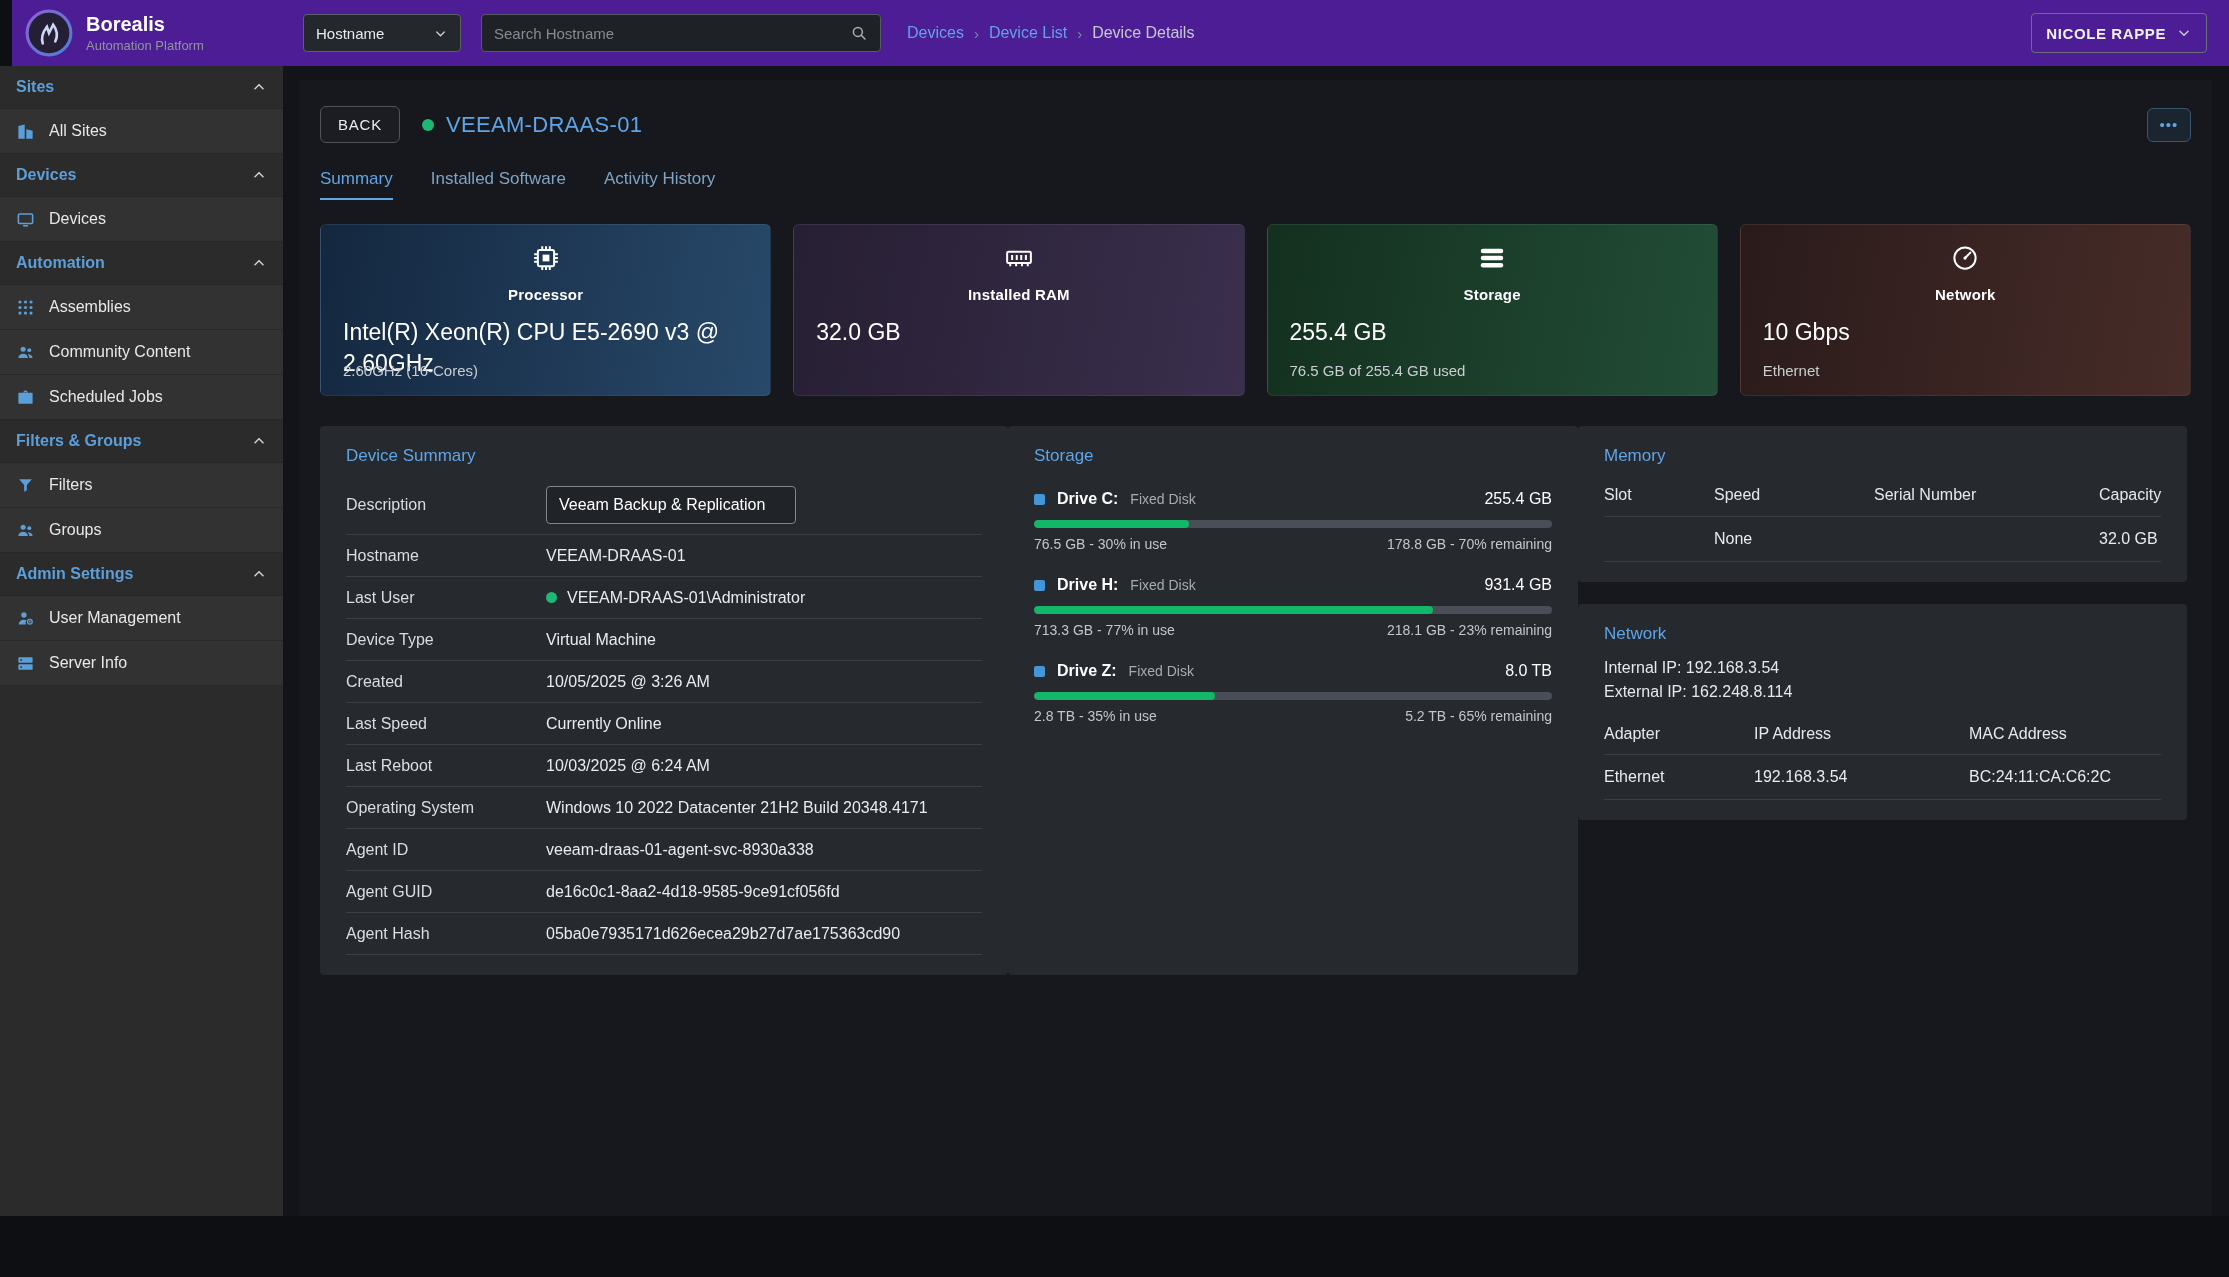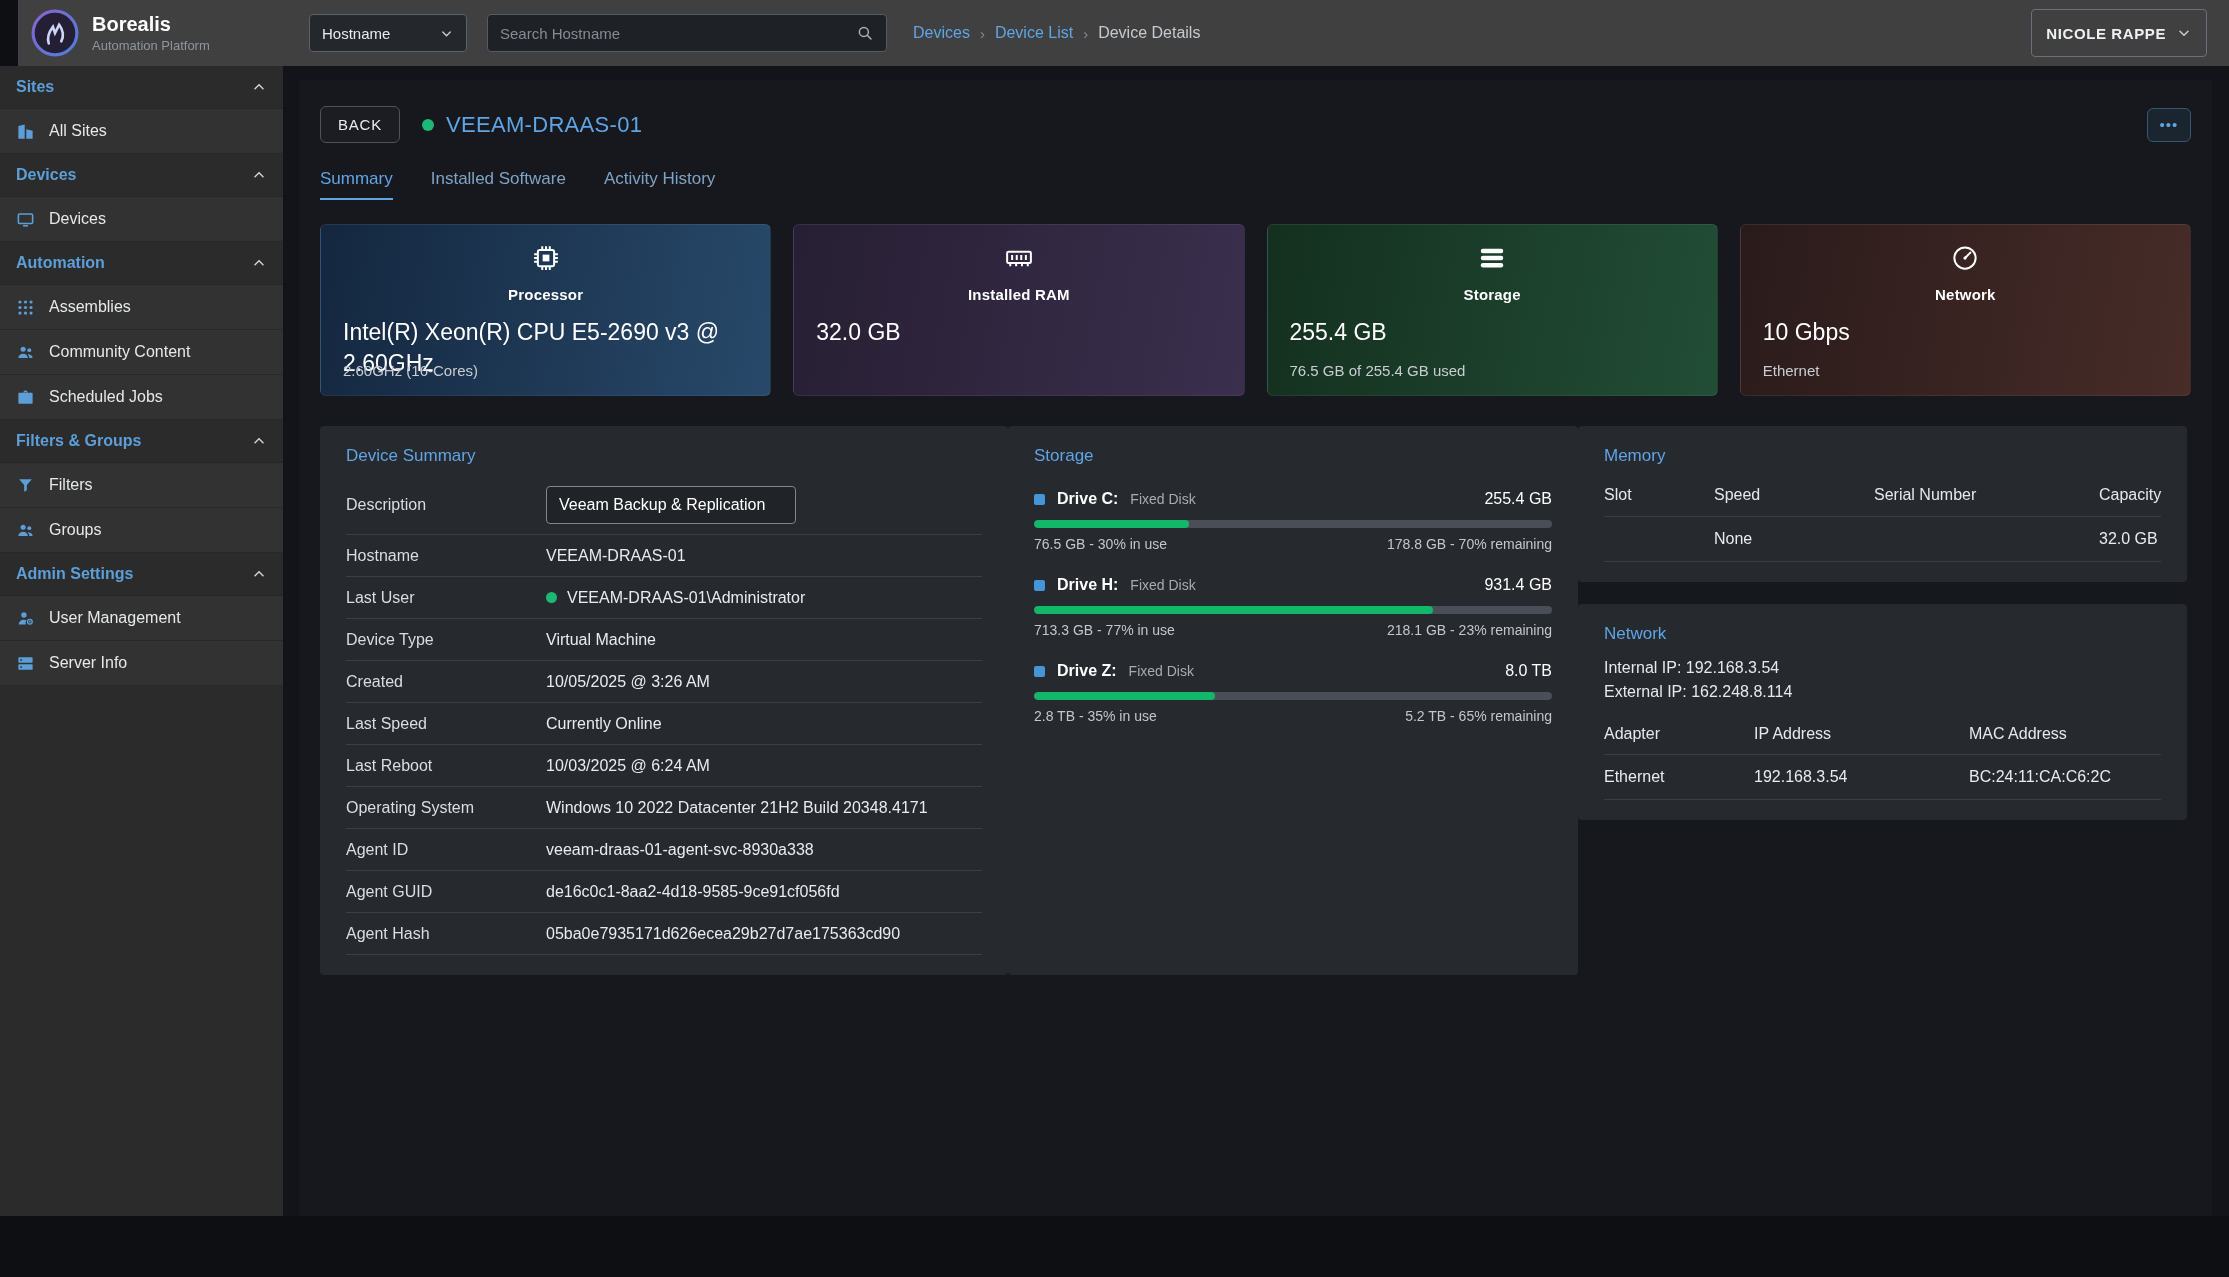--- a/index.html
+++ b/index.html
@@ -8,22 +8,22 @@
     background:#0e0f12;
     font-family:"Liberation Sans", sans-serif;
     position:relative;
     overflow:hidden;
     color:#e9ebee;
   }
   svg { display:block; }
 
   
   .topbar {
-    position:absolute; top:0; left:18px; right:0; height:66px;
-    background:#404040; display:flex; align-items:center; z-index:5;
+    position:absolute; top:0; left:12px; right:0; height:66px;
+    background:#4c1d95; display:flex; align-items:center; z-index:5;
   }
   .brand { flex:0 0 283px; display:flex; align-items:center; gap:12px; padding-left:12px; }
   .brand-name { font-size:20px; font-weight:bold; color:#ffffff; }
   .brand-sub  { font-size:13px; color:#8f959c; margin-top:2px; }
 
   .select {
     height:38px; width:158px; margin-left:8px;
     border:1px solid #5c6167; border-radius:4px; background:#24272c;
     display:flex; align-items:center; justify-content:space-between;
     padding:0 12px; color:#e8eaed; font-size:15px; cursor:pointer;
@@ -38,21 +38,21 @@
     color:#e8eaed; font-size:15px; font-family:inherit;
   }
   .search input::placeholder { color:#868c93; }
 
   .breadcrumbs { margin-left:26px; display:flex; align-items:center; gap:10px; font-size:16px; }
   .bc-link { color:#5fa4e5; cursor:pointer; }
   .bc-sep { color:#858b92; font-size:15px; }
   .bc-current { color:#c6cace; }
 
   .user-btn {
-    margin-left:auto; margin-right:22px; height:48px;
+    margin-left:auto; margin-right:22px; height:40px;
     border:1px solid #6b7076; border-radius:4px; background:transparent;
     color:#eef0f3; font-size:15px; font-weight:bold; letter-spacing:0.6px;
     display:flex; align-items:center; gap:10px; padding:0 14px; cursor:pointer;
   }
 
   
   .sidebar { position:absolute; top:66px; left:0; width:283px; height:1150px; background:#2b2b2b; }
   .side-header {
     height:43px; display:flex; align-items:center; justify-content:space-between;
     padding:0 16px; color:#5c9fd8; font-weight:bold; font-size:16px;

